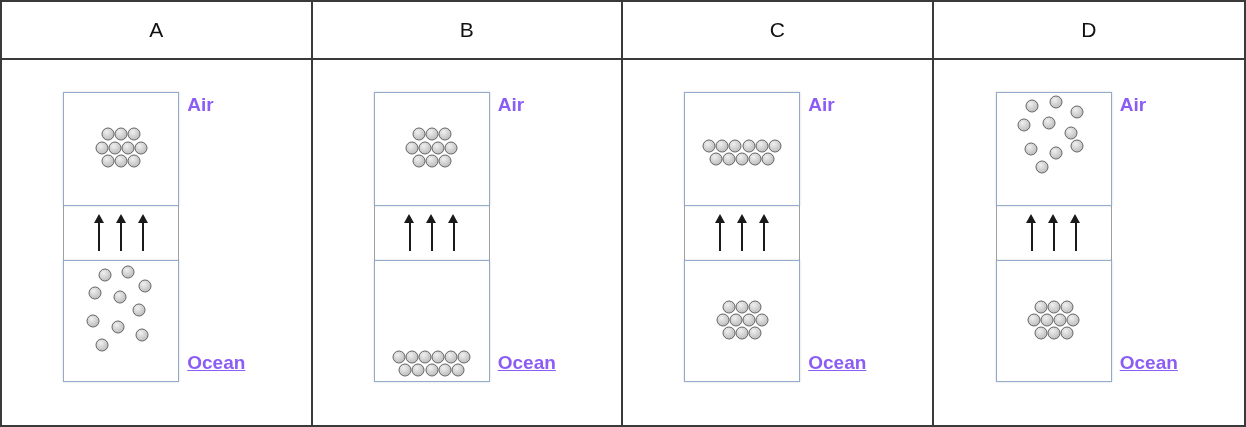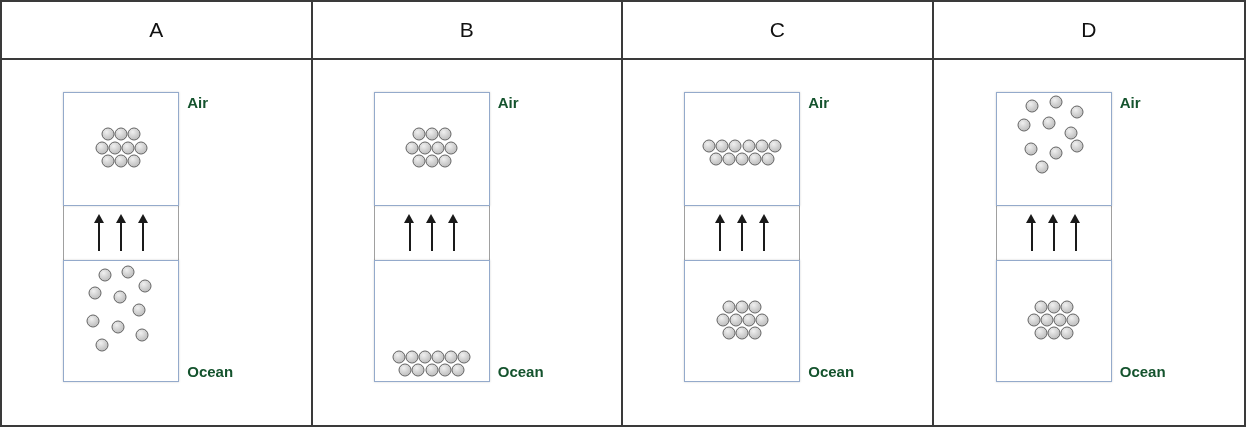--- a/index.html
+++ b/index.html
@@ -91,27 +91,27 @@
     left: -4.5px;
     width: 0; height: 0;
     border-left: 5.5px solid transparent;
     border-right: 5.5px solid transparent;
     border-bottom: 9px solid var(--arrow, #1a1a1a);
   }
 
   .side-label {
     position: absolute;
     left: 124px;
-    font-size: 15px;
+    font-size: 19px;
     font-weight: 700;
-    color: #14532d;
+    color: #8b5cf6;
     white-space: nowrap;
   }
   .air-label   { top: 2px; }
-  .ocean-label { bottom: 2px; }
+  .ocean-label { bottom: 8px; text-decoration: underline; }
 </style>
 </head>
 <body>
 
 <div class="figure">
 
   <div class="cell header-cell">
     <span>A</span>
   </div>
   <div class="cell header-cell">

